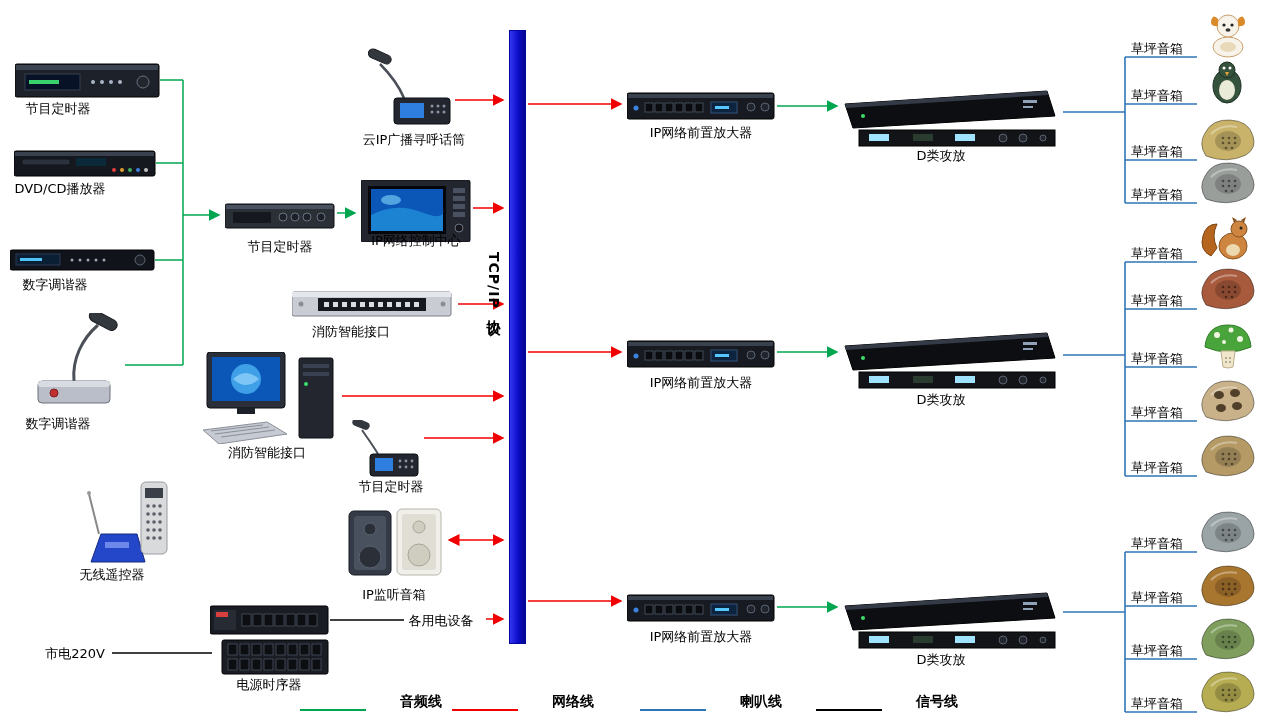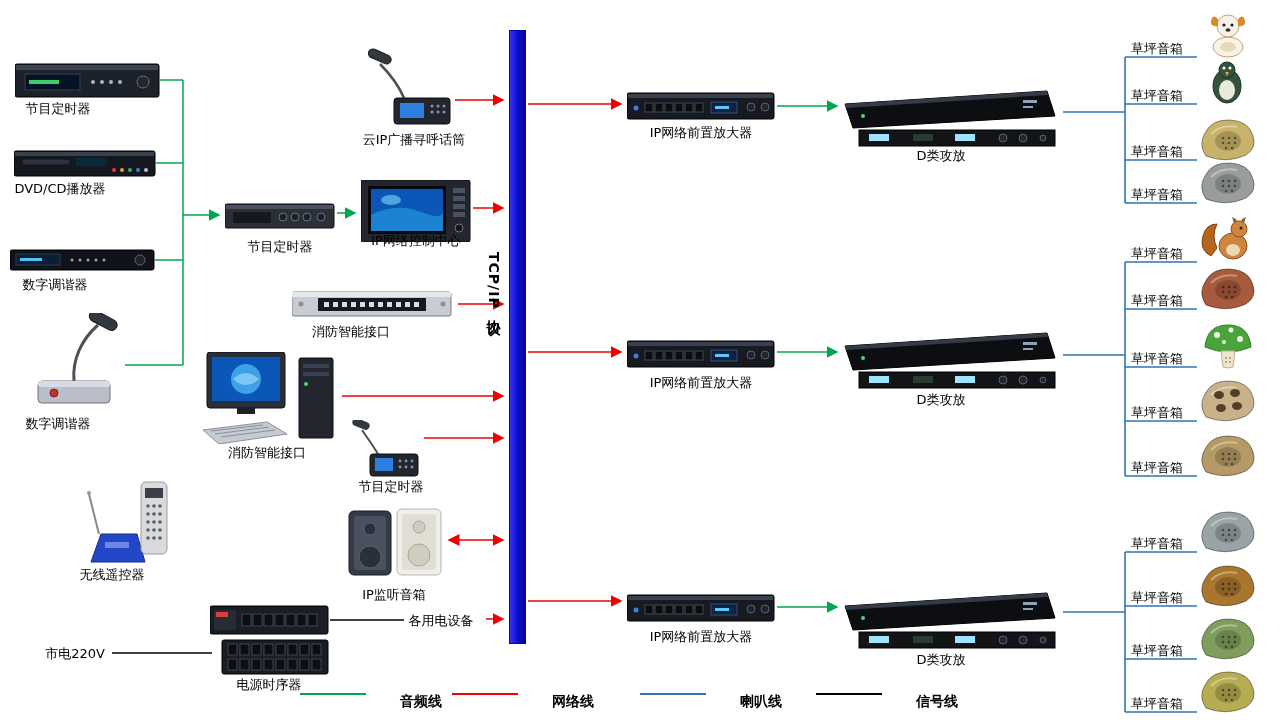--- a/index.html
+++ b/index.html
@@ -7,21 +7,21 @@
               font-family:"DejaVu Sans","Liberation Sans",sans-serif; }
   #canvas { position:relative; width:1280px; height:720px; background:#fff; }
   .abs { position:absolute; }
   .lbl { position:absolute; font-size:13px; font-weight:normal; color:#000;
          white-space:nowrap; transform:translateX(-50%); line-height:17px; }
   #tcpip-bar { position:absolute; left:509px; top:30px; width:17px; height:614px;
                background:linear-gradient(90deg,#3335f0,#0a0cc8 55%,#060890); border:1px solid #0406a0; }
   #tcpip-label { position:absolute; left:485px; top:252px; height:130px;
                  writing-mode:vertical-rl; text-orientation:mixed;
                  font-size:14px; font-weight:bold; color:#000; letter-spacing:1px; }
-  .legend-item { position:absolute; top:693px; display:flex; align-items:flex-start; gap:34px; }
+  .legend-item { position:absolute; top:693px; display:flex; align-items:flex-end; gap:34px; }
   .legend-line { width:66px; height:2px; display:inline-block; }
   .legend-label { font-size:14px; font-weight:bold; color:#000; }
   svg { display:block; }
 </style>
 </head>
 <body>
 
 <div id="canvas">
 
   <svg width="0" height="0" style="position:absolute" aria-hidden="true">

